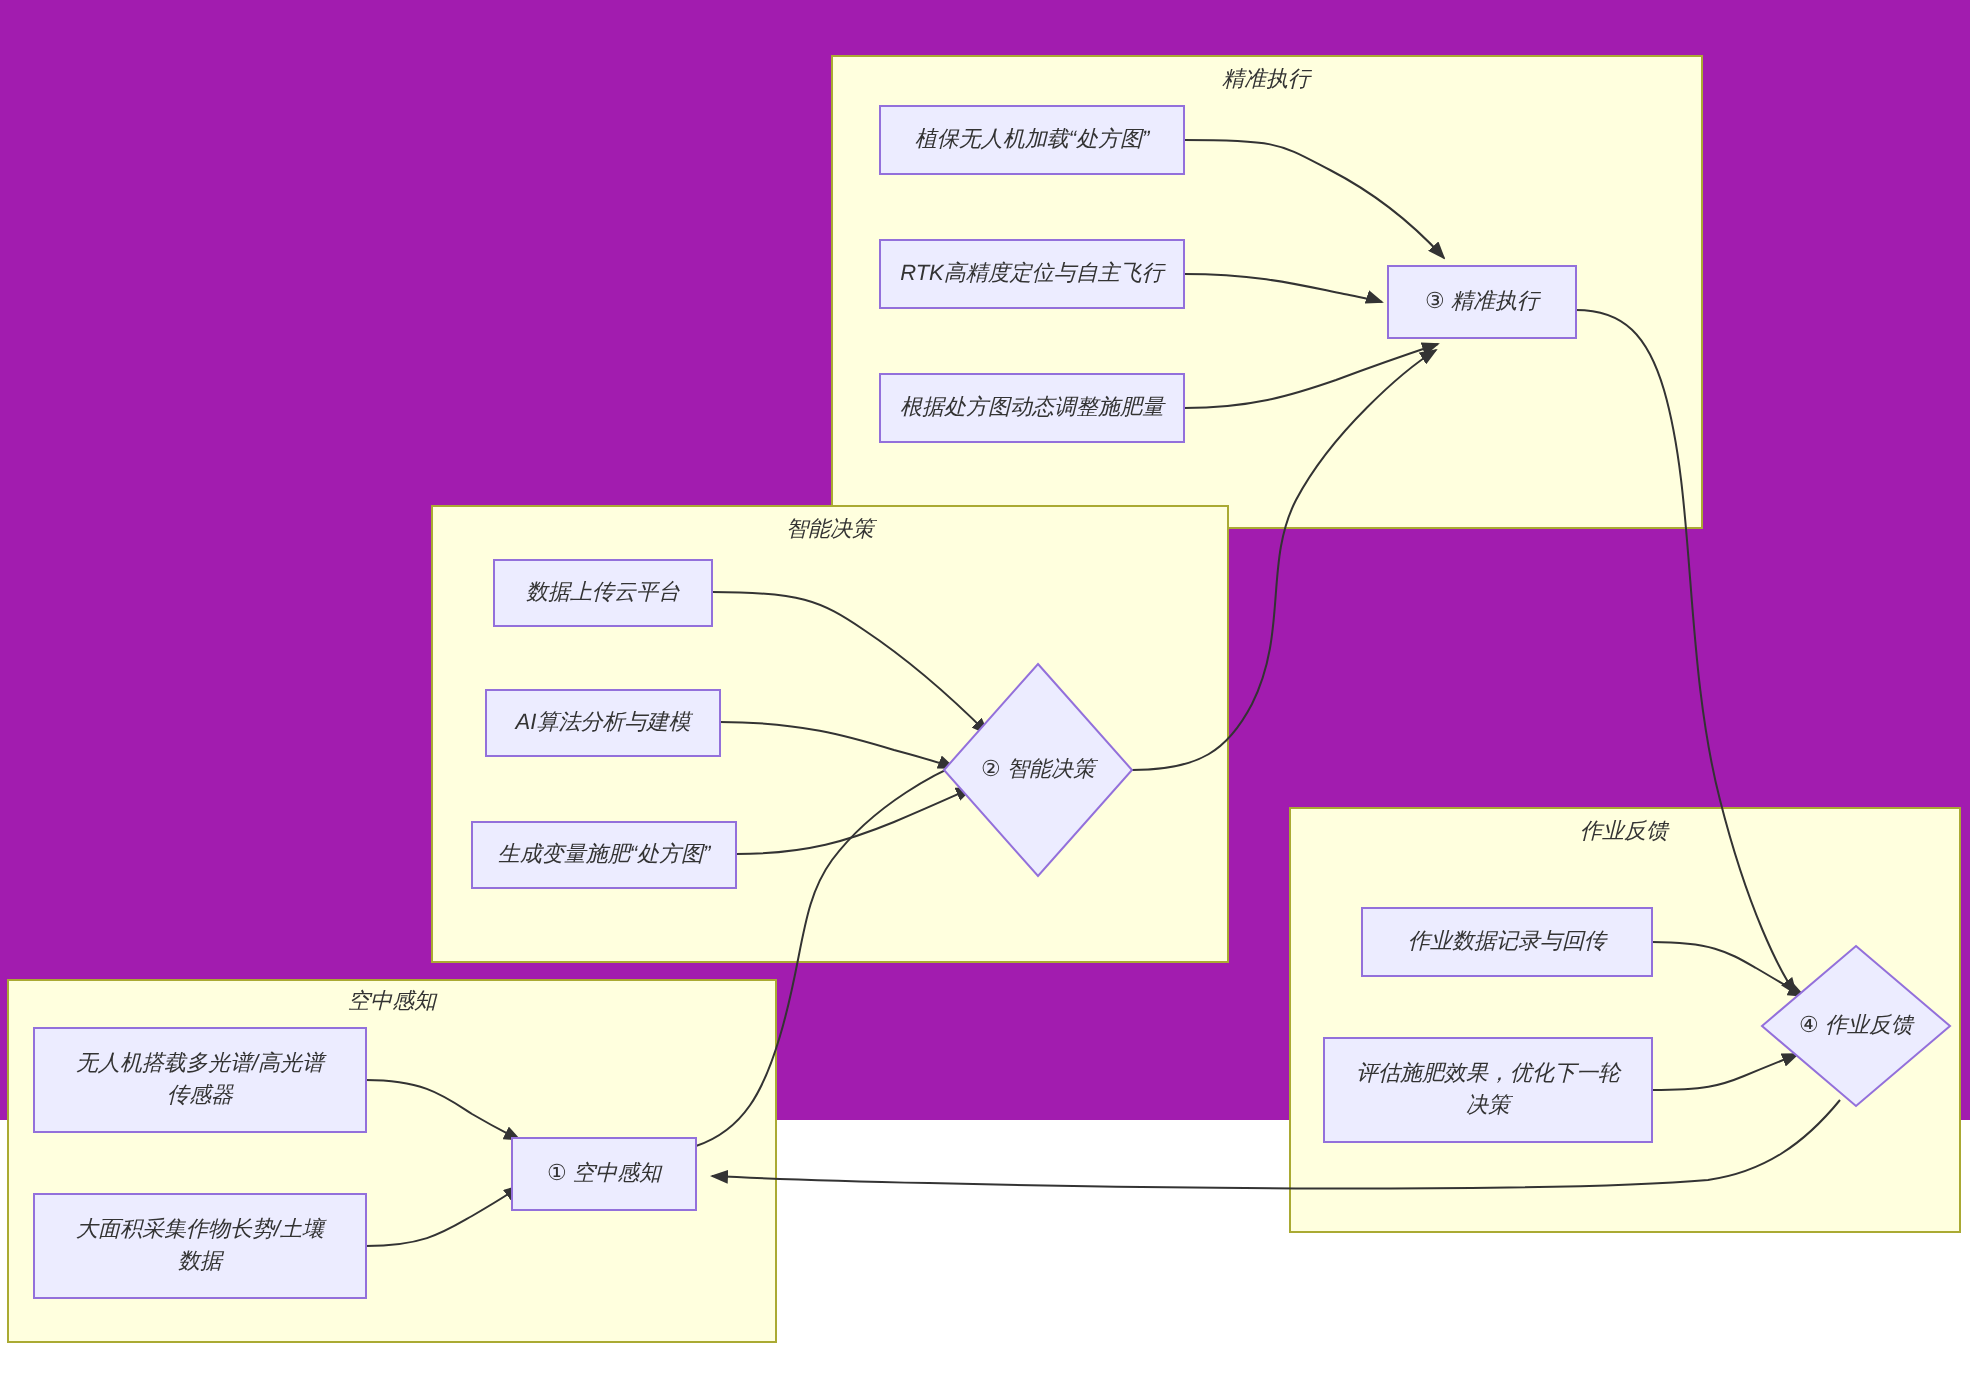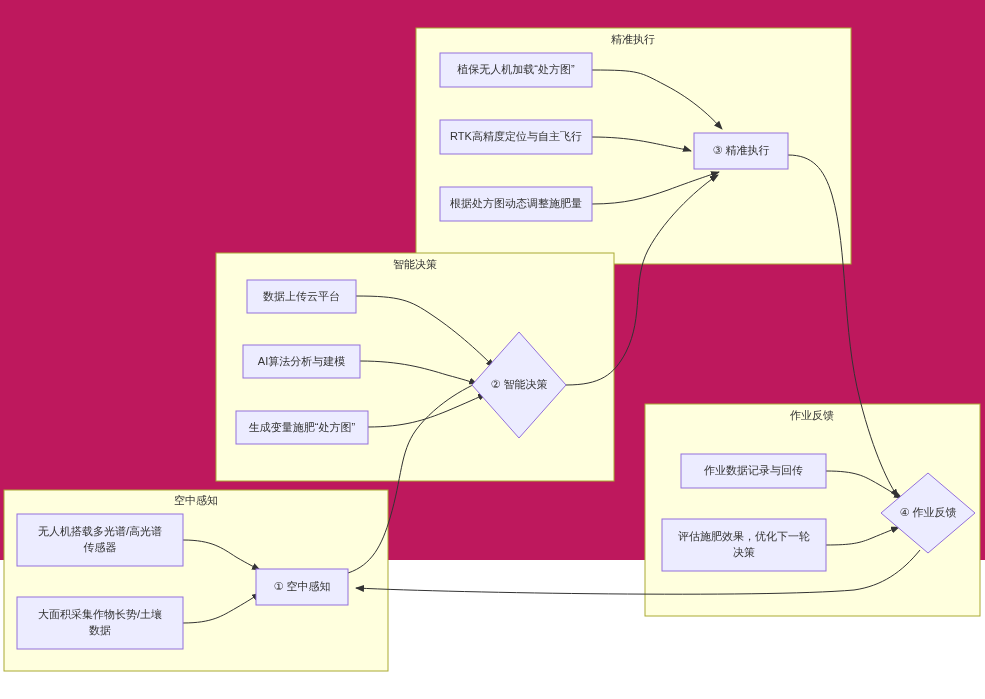--- a/index.html
+++ b/index.html
@@ -11,21 +11,22 @@
   body {
     width: 985px;
     height: 699px;
     overflow: hidden;
     font-family: "Liberation Sans", "DejaVu Sans", sans-serif;
   }
   #diagram-root {
     position: relative;
     width: 985px;
     height: 560px;
-    background: #be185d;
+    background: #a21caf;
+    font-style: italic;
   }
   svg#flow {
     display: block;
     width: 985px;
     height: 699px;
   }
   .cluster-rect {
     fill: #ffffde;
     stroke: #aaaa33;
     stroke-width: 1px;

